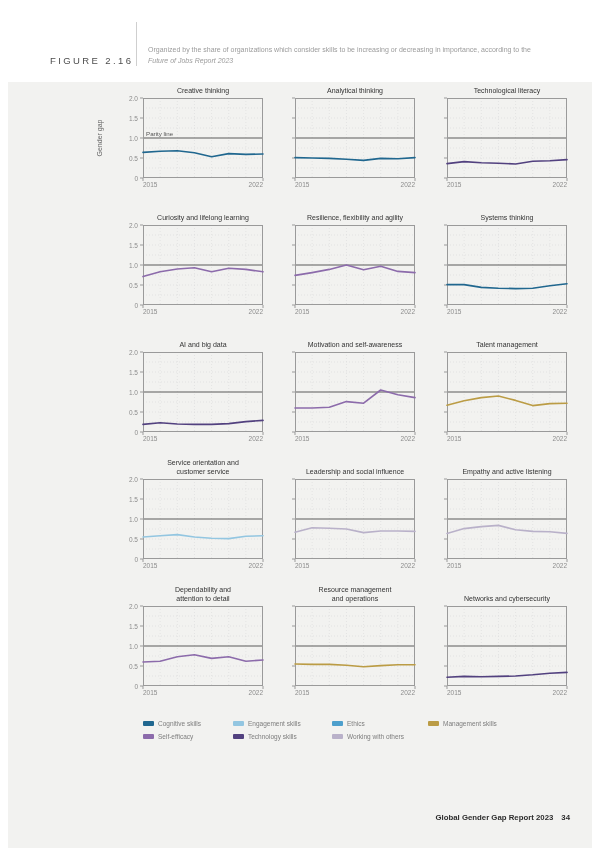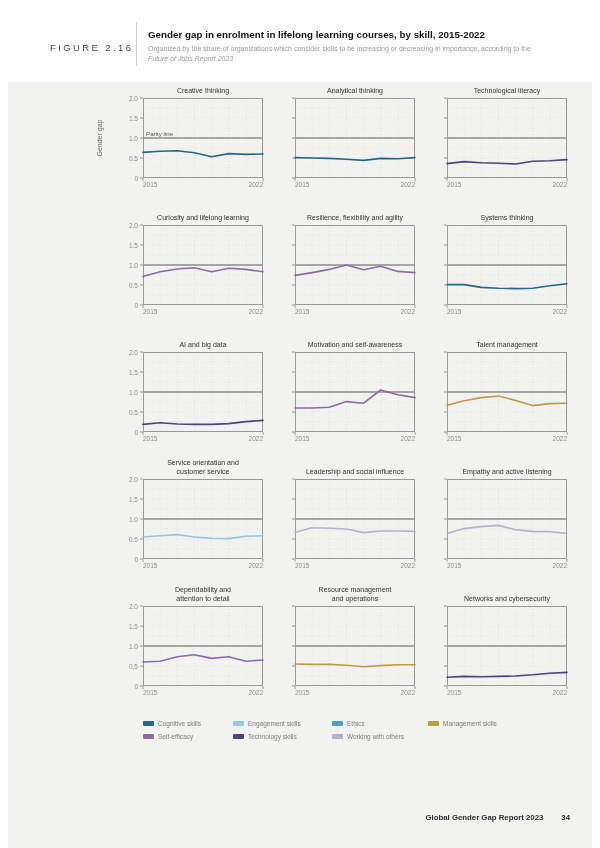--- a/index.html
+++ b/index.html
@@ -8,21 +8,21 @@
     position:relative;
     background:#ffffff;
     font-family:"Liberation Sans", sans-serif;
     overflow:hidden;
   }
   .panel {
     position:absolute; left:8px; top:82px; width:584px; height:766px;
     background:#f2f2f0;
   }
   
-  .figure-header { position:absolute; left:50px; top:22px; display:flex; align-items:center; }
+  .figure-header { position:absolute; left:50px; top:22px; display:flex; align-items:flex-end; }
   .figure-label {
     font-size:9.5px; letter-spacing:2.4px; color:#4d4d4d; padding-top:7px; width:84px;
     white-space:nowrap;
   }
   .header-divider { width:1px; background:#cfcfcf; height:44px; margin:0 11px 0 2px; }
   .title-block { padding-top:5px; width:430px; }
   .figure-title { font-size:9.8px; font-weight:bold; color:#151515; margin-bottom:4px; }
   .figure-subtitle { font-size:7px; color:#9b9b9b; line-height:1.5; }
   .figure-subtitle .ital { font-style:italic; }
   
@@ -59,33 +59,32 @@
   .legend {
     position:absolute; left:143px; top:720px;
     display:grid; grid-template-columns:90px 99px 96px auto;
     row-gap:6px; font-size:6.5px; color:#7d7d7d;
   }
   .legend-item { display:flex; align-items:center; }
   .legend-swatch { width:11px; height:5px; border-radius:1px; margin-right:4px; flex:none; }
   
   .footer {
     position:absolute; top:813px; right:30px;
-    display:flex; gap:18px; font-size:7.8px; font-weight:bold; color:#2d2d2d;
+    display:flex; gap:8px; font-size:7.8px; font-weight:bold; color:#2d2d2d;
   }
 </style>
 </head>
 <body>
 
 <div class="panel"></div>
 
 <div class="figure-header">
   <div class="figure-label">FIGURE 2.16</div>
   <div class="header-divider"></div>
   <div class="title-block">
-    <div class="figure-title">Gender gap in enrolment in lifelong learning courses, by skill, 2015-2022</div>
     <div class="figure-subtitle">
       <span>Organized by the share of organizations which consider skills to be increasing or decreasing in importance, according to the</span><br>
       <span class="ital">Future of Jobs Report 2023</span>
     </div>
   </div>
 </div>
 
 <div class="yaxis-title">Gender gap</div>
 
 <div class="charts-grid" id="charts-grid">

